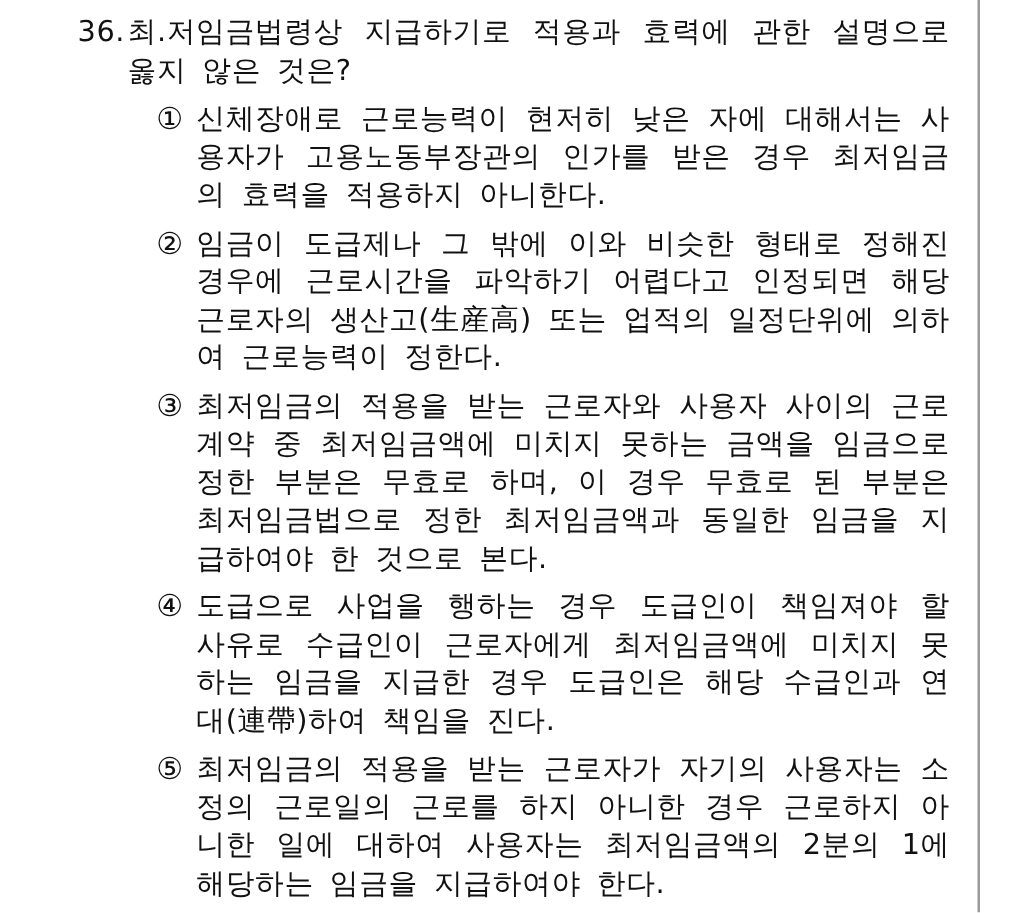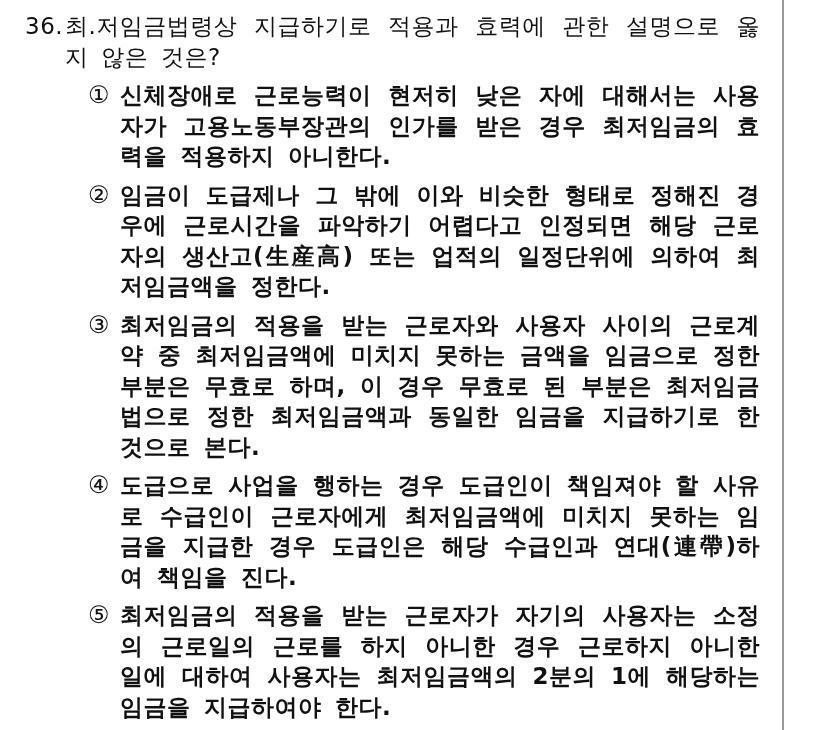--- a/index.html
+++ b/index.html
@@ -27,20 +27,21 @@
     position: absolute;
     top: 0;
     bottom: 0;
     left: 782px;
     width: 2px;
     background: #9a9a9a;
   }
 
   .content {
     padding: 11px 66px 0 25px;
+    margin-left: 37px;
   }
 
   .question-row {
     display: flex;
     align-items: flex-start;
   }
 
   .q-number {
     flex: 0 0 40px;
     white-space: nowrap;
@@ -69,21 +70,20 @@
     font-size: 24px;
     line-height: 30.5px;
   }
 
   .opt-text {
     flex: 1 1 auto;
     text-align: justify;
     text-align-last: left;
     word-break: break-all;
     word-spacing: 5px;
-    font-weight: bold;
   }
 </style>
 </head>
 <body>
 
 <div class="page">
 
   <div class="content">
 
     <div class="question-row">
@@ -93,26 +93,26 @@
 
     <div class="options">
 
       <div class="option-row">
         <span class="opt-marker">①</span>
         <span class="opt-text">신체장애로 근로능력이 현저히 낮은 자에 대해서는 사용자가 고용노동부장관의 인가를 받은 경우 최저임금의 효력을 적용하지 아니한다.</span>
       </div>
 
       <div class="option-row">
         <span class="opt-marker">②</span>
-        <span class="opt-text">임금이 도급제나 그 밖에 이와 비슷한 형태로 정해진 경우에 근로시간을 파악하기 어렵다고 인정되면 해당 근로자의 생산고(生産高) 또는 업적의 일정단위에 의하여 최저임금액을 정한다.</span>
+        <span class="opt-text">임금이 도급제나 그 밖에 이와 비슷한 형태로 정해진 경우에 근로시간을 파악하기 어렵다고 인정되면 해당 근로자의 생산고(生産高) 또는 업적의 일정단위에 의하여 근로능력이 정한다.</span>
       </div>
 
       <div class="option-row">
         <span class="opt-marker">③</span>
-        <span class="opt-text">최저임금의 적용을 받는 근로자와 사용자 사이의 근로계약 중 최저임금액에 미치지 못하는 금액을 임금으로 정한 부분은 무효로 하며, 이 경우 무효로 된 부분은 최저임금법으로 정한 최저임금액과 동일한 임금을 지급하기로 한 것으로 본다.</span>
+        <span class="opt-text">최저임금의 적용을 받는 근로자와 사용자 사이의 근로계약 중 최저임금액에 미치지 못하는 금액을 임금으로 정한 부분은 무효로 하며, 이 경우 무효로 된 부분은 최저임금법으로 정한 최저임금액과 동일한 임금을 지급하여야 한 것으로 본다.</span>
       </div>
 
       <div class="option-row">
         <span class="opt-marker">④</span>
         <span class="opt-text">도급으로 사업을 행하는 경우 도급인이 책임져야 할 사유로 수급인이 근로자에게 최저임금액에 미치지 못하는 임금을 지급한 경우 도급인은 해당 수급인과 연대(連帶)하여 책임을 진다.</span>
       </div>
 
       <div class="option-row">
         <span class="opt-marker">⑤</span>
         <span class="opt-text">최저임금의 적용을 받는 근로자가 자기의 사용자는 소정의 근로일의 근로를 하지 아니한 경우 근로하지 아니한 일에 대하여 사용자는 최저임금액의 2분의 1에 해당하는 임금을 지급하여야 한다.</span>

